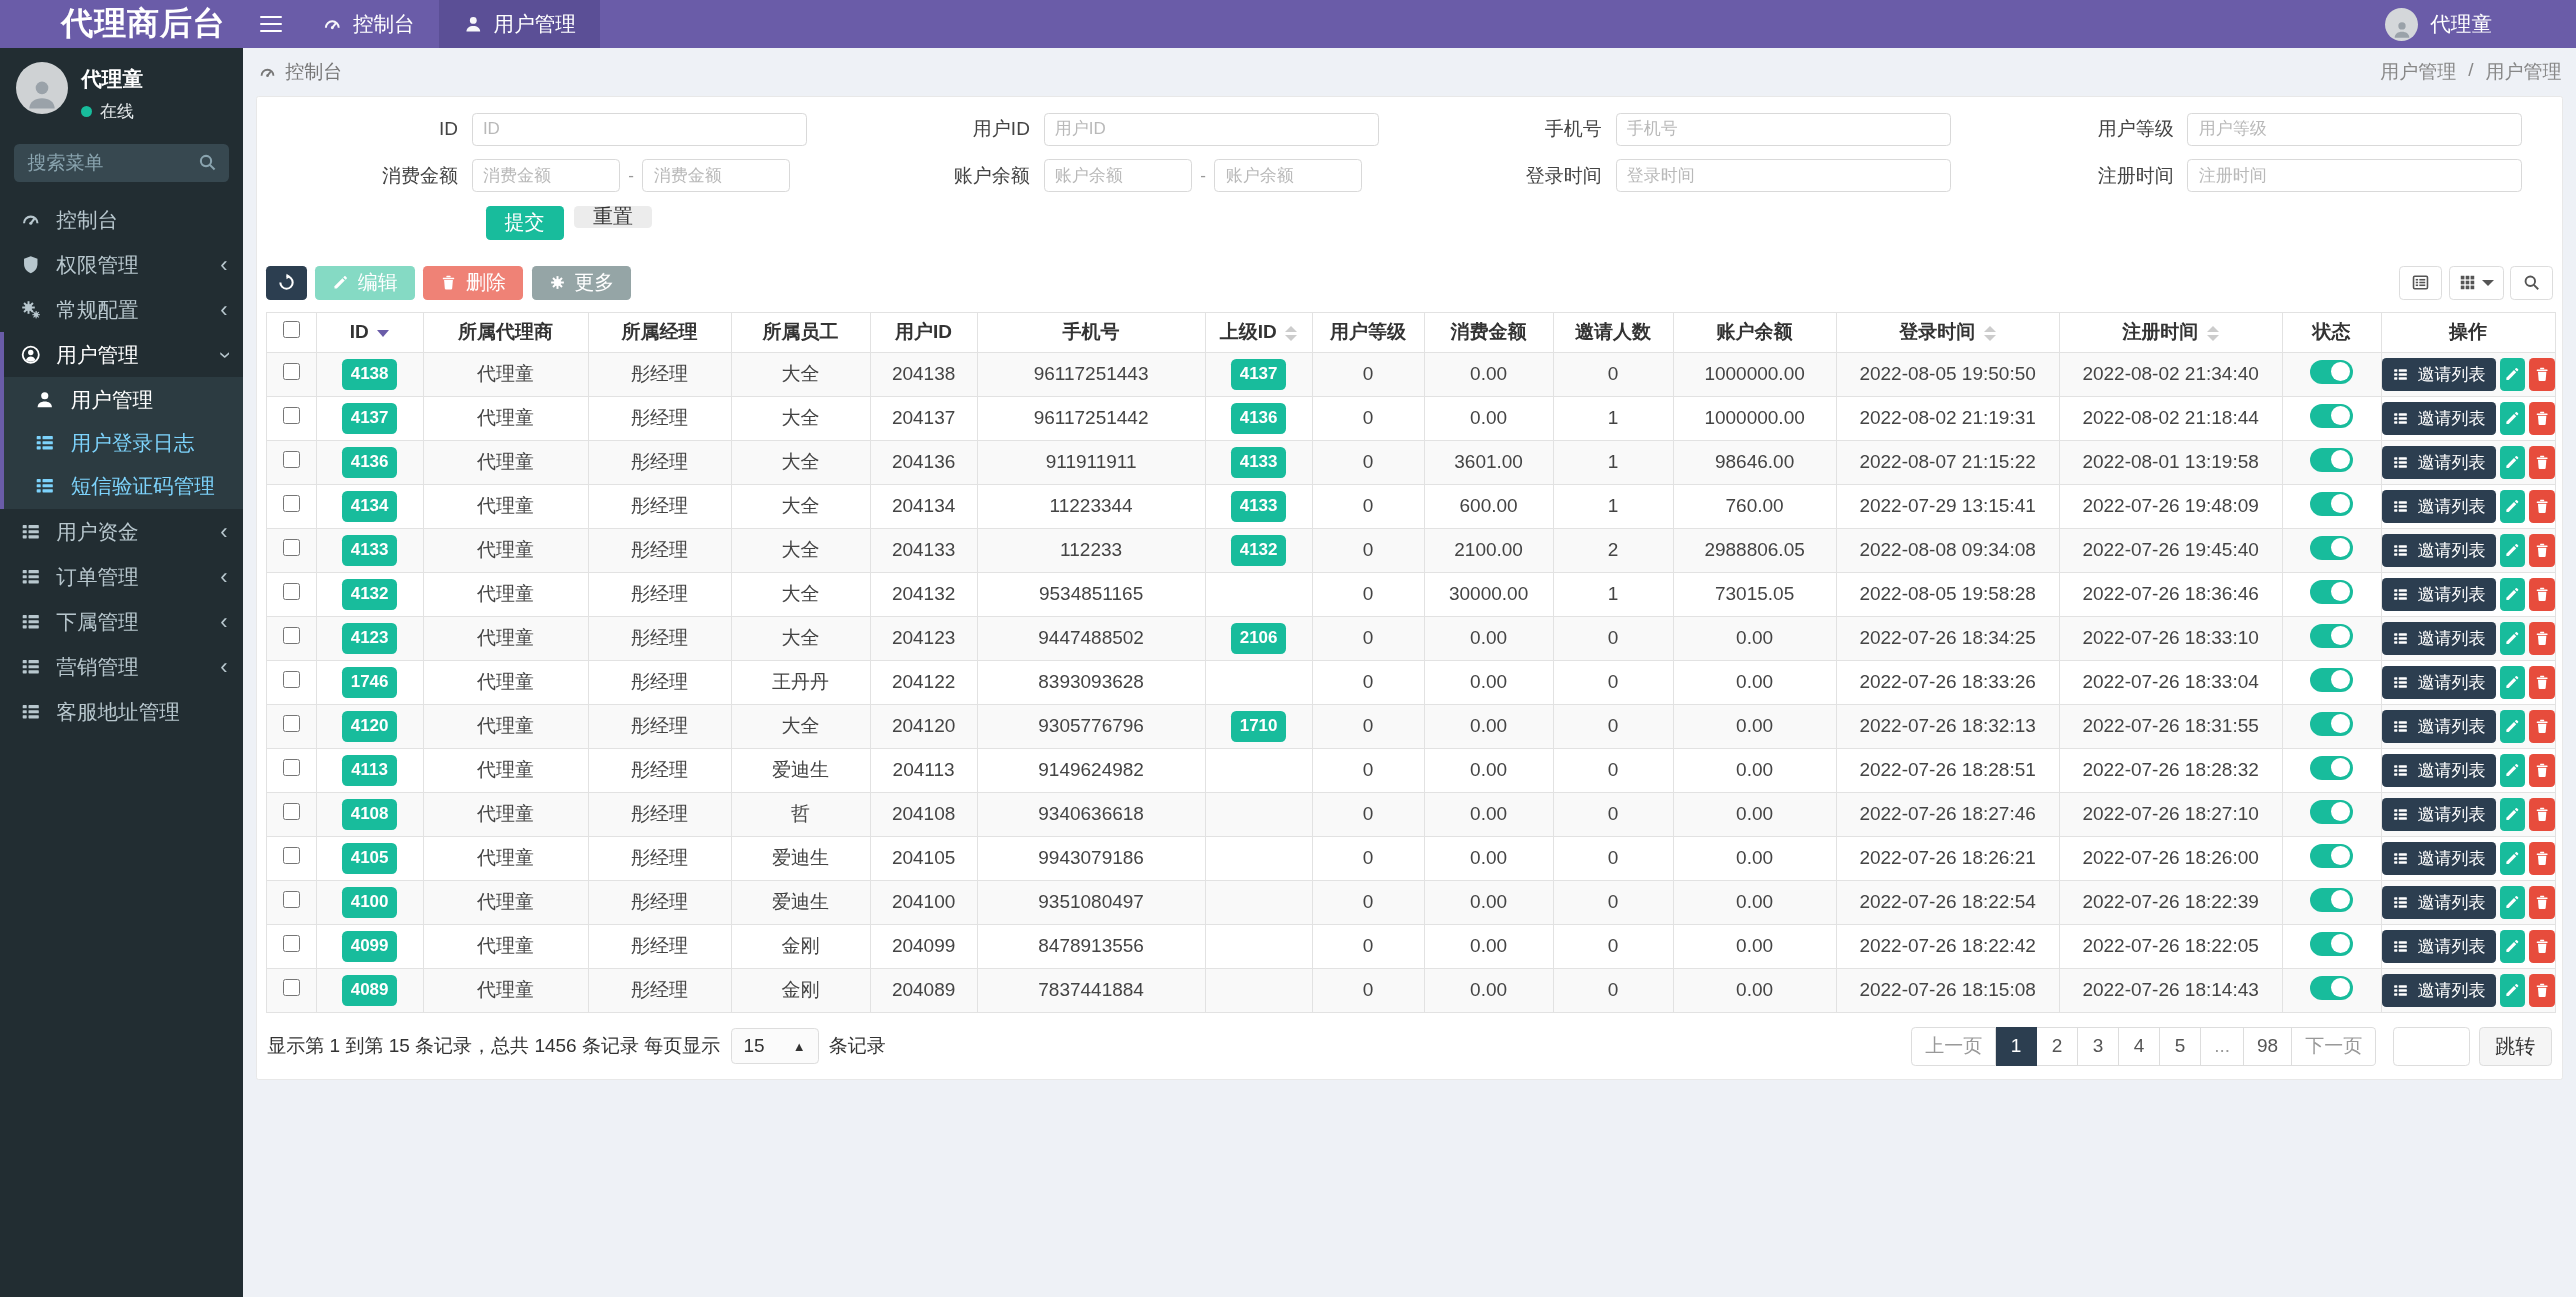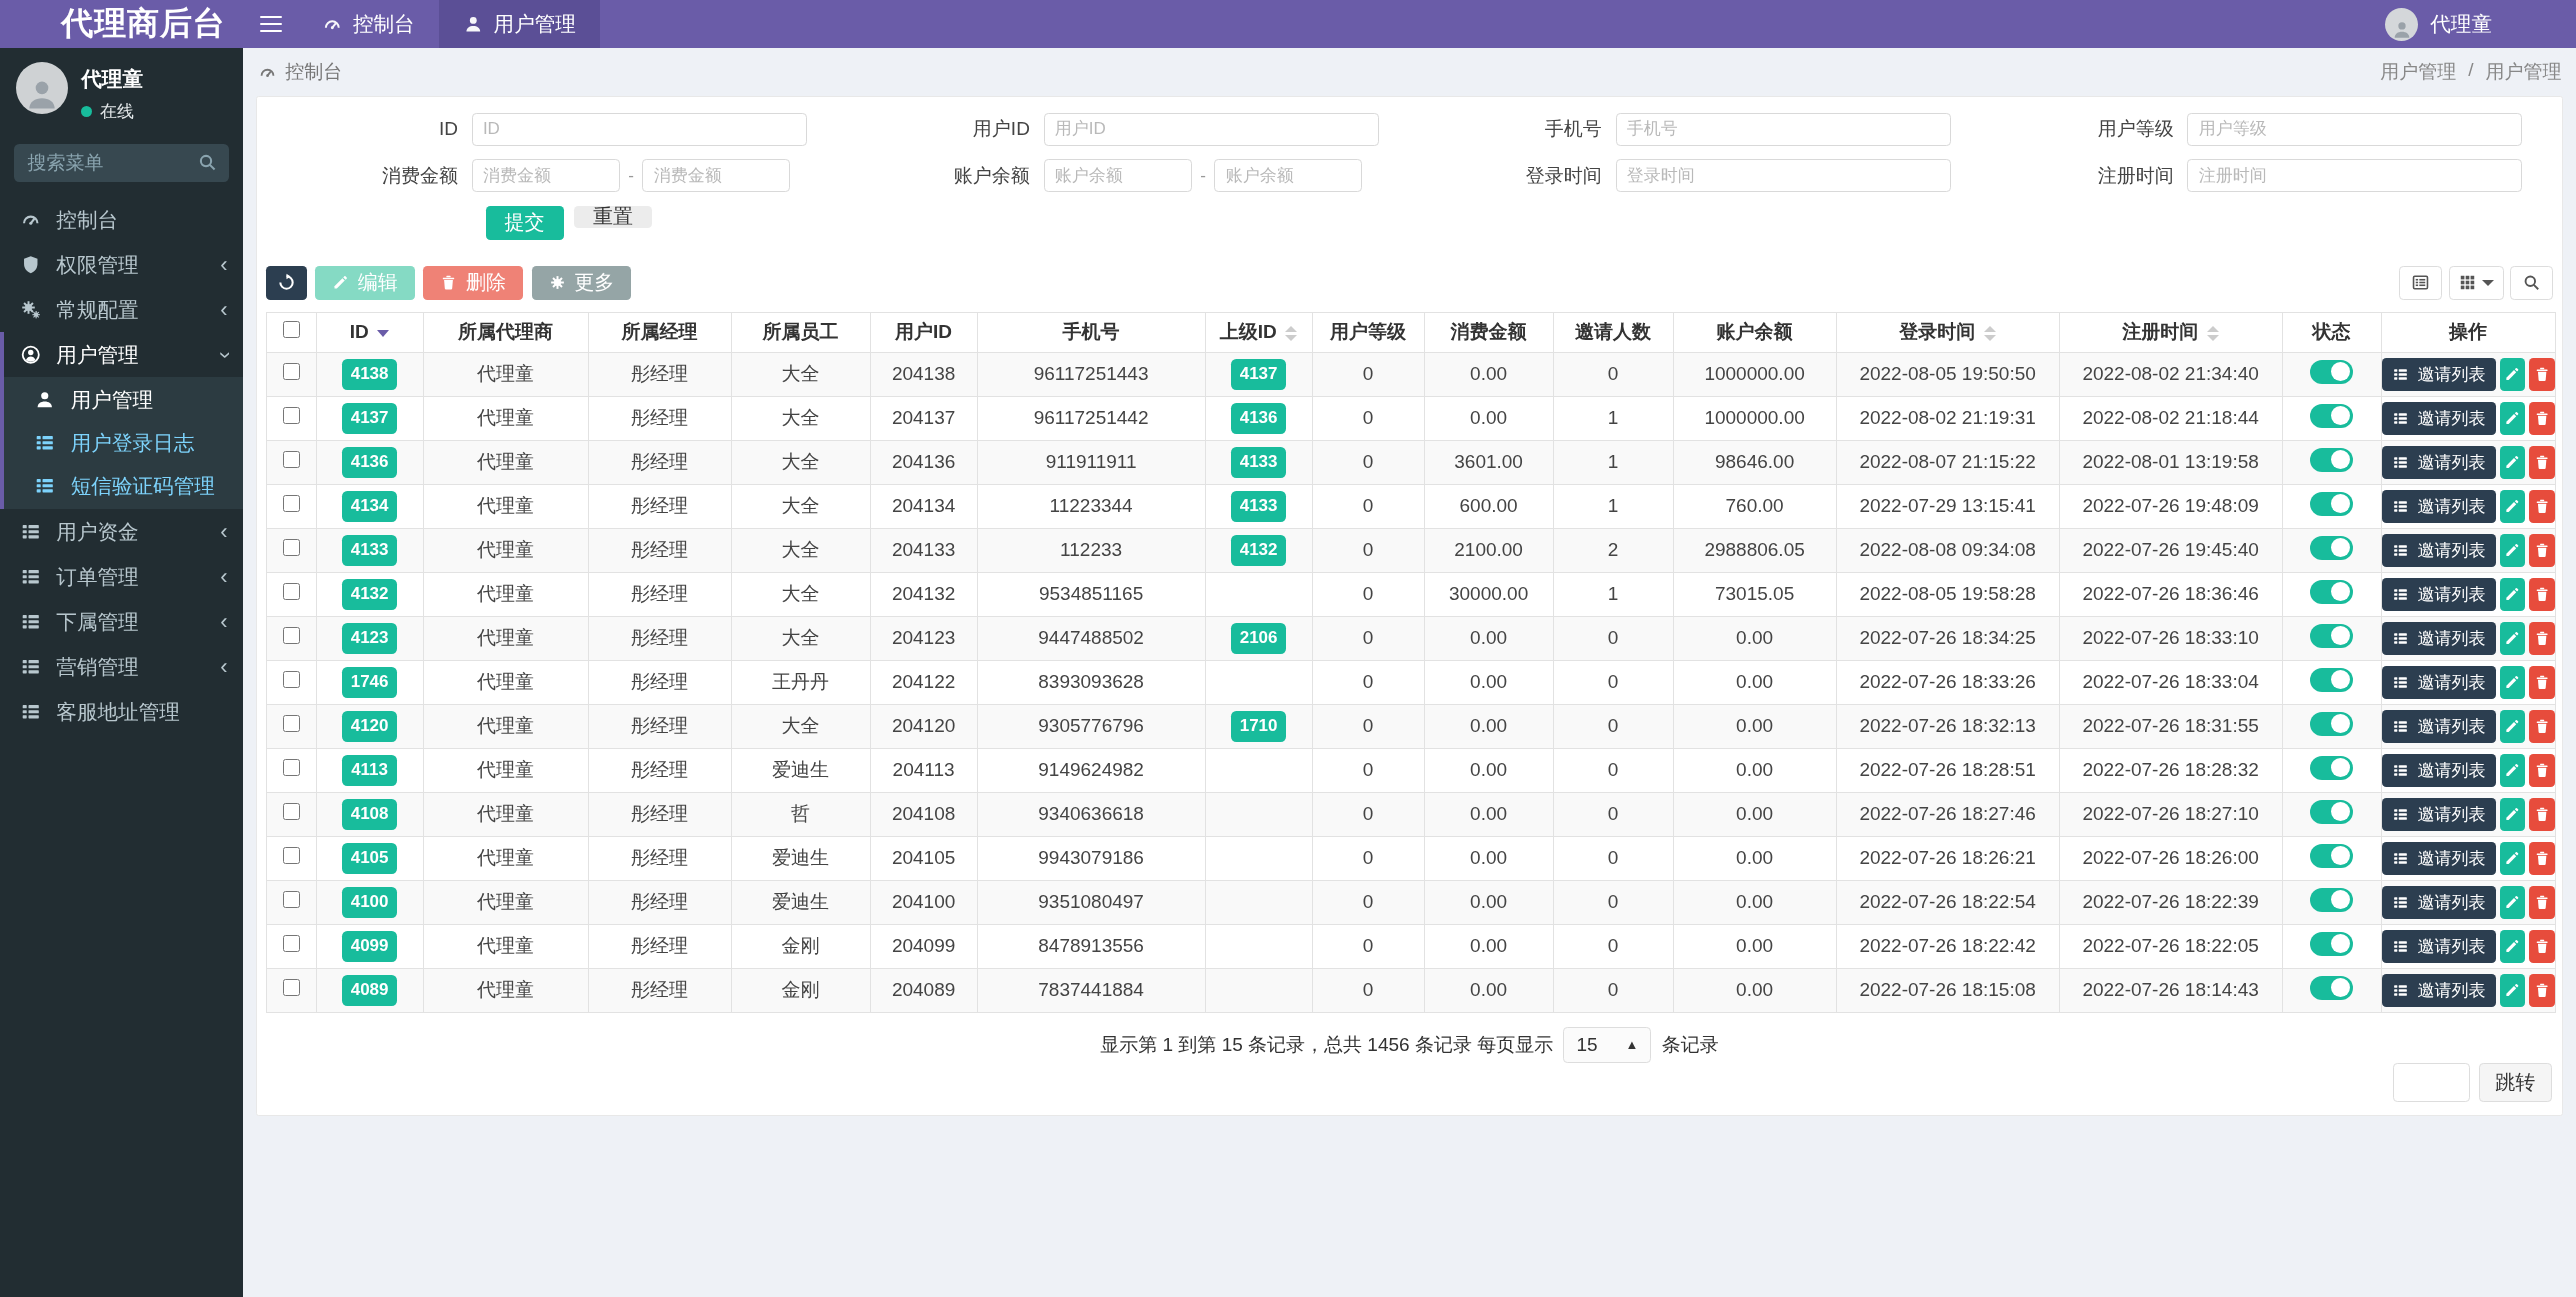--- a/index.html
+++ b/index.html
@@ -104,21 +104,21 @@
   .sort-both .dn { border-top:6.9px solid #ccc; }
   .toggle { width:43px; height:24px; border-radius:13px; background:#18bc9c; display:inline-block; position:relative; cursor:pointer; }
   .toggle .knob { position:absolute; top:2.6px; right:3.4px; width:19px; height:19px; border-radius:50%; background:#fff; }
   .ops { }
   .ops-wrap { display:flex; align-items:center; justify-content:center; gap:4.3px; }
   .btn-invite { height:33px; padding:0 10.3px; background:#2c3e50; color:#fff; font-size:17px; }
   .btn-rowedit { width:33px; height:33px; background:#18bc9c; color:#fff; font-size:16.3px; }
   .btn-rowdel  { width:33px; height:33px; background:#e74c3c; color:#fff; font-size:16.3px; }
 
   
-  .pg-bar { display:flex; align-items:center; margin-top:13.7px; padding:0 1.7px; font-size:19px; color:#333;flex-direction:column; }
+  .pg-bar { display:flex; align-items:center; margin-top:13.7px; padding:0 1.7px; font-size:19px; color:#333; }
   .pg-info { display:flex; align-items:center; gap:10.3px; }
   .pg-size { border:0.9px solid #ddd; background:#fbfbfb; border-radius:4.3px; padding:6px 12px; display:inline-flex; align-items:center; gap:28px; cursor:pointer; color:#333; }
   .pg-size .tri { font-size:13px; color:#333; }
   .pg-right { margin-left:auto; display:flex; align-items:center; }
   .pages { display:flex; }
   .page-it { min-width:41px; height:39px; padding:0 13px; border:0.9px solid #ddd; border-left:none; background:#fff; display:flex; align-items:center; justify-content:center; color:#555; cursor:pointer; }
   .page-it:first-child { border-left:0.9px solid #ddd; border-radius:4.3px 0 0 4.3px; }
   .page-it:last-child { border-radius:0 4.3px 4.3px 0; }
   .page-it.nav { color:#999; }
   .page-it.ellipsis { color:#999; }
@@ -1386,20 +1386,31 @@
       <div class="pg-bar">
         <span class="pg-info">
           <span>显示第 1 到第 15 条记录，总共 1456 条记录 每页显示</span>
           <span class="pg-size">
             <span>15</span>
             <span class="tri">▲</span>
           </span>
           <span>条记录</span>
         </span>
         <span class="pg-right">
+          <span class="pages" id="pages">
+              <span class="page-it nav">上一页</span>
+              <span class="page-it active">1</span>
+              <span class="page-it ">2</span>
+              <span class="page-it ">3</span>
+              <span class="page-it ">4</span>
+              <span class="page-it ">5</span>
+              <span class="page-it ellipsis">...</span>
+              <span class="page-it ">98</span>
+              <span class="page-it nav">下一页</span>
+            </span>
           <input class="pg-jump-input" style="">
           <button class="btn pg-jump-btn">跳转</button>
         </span>
       </div>
     </div>
   </div>
 </div>
 
 
 </body></html>

